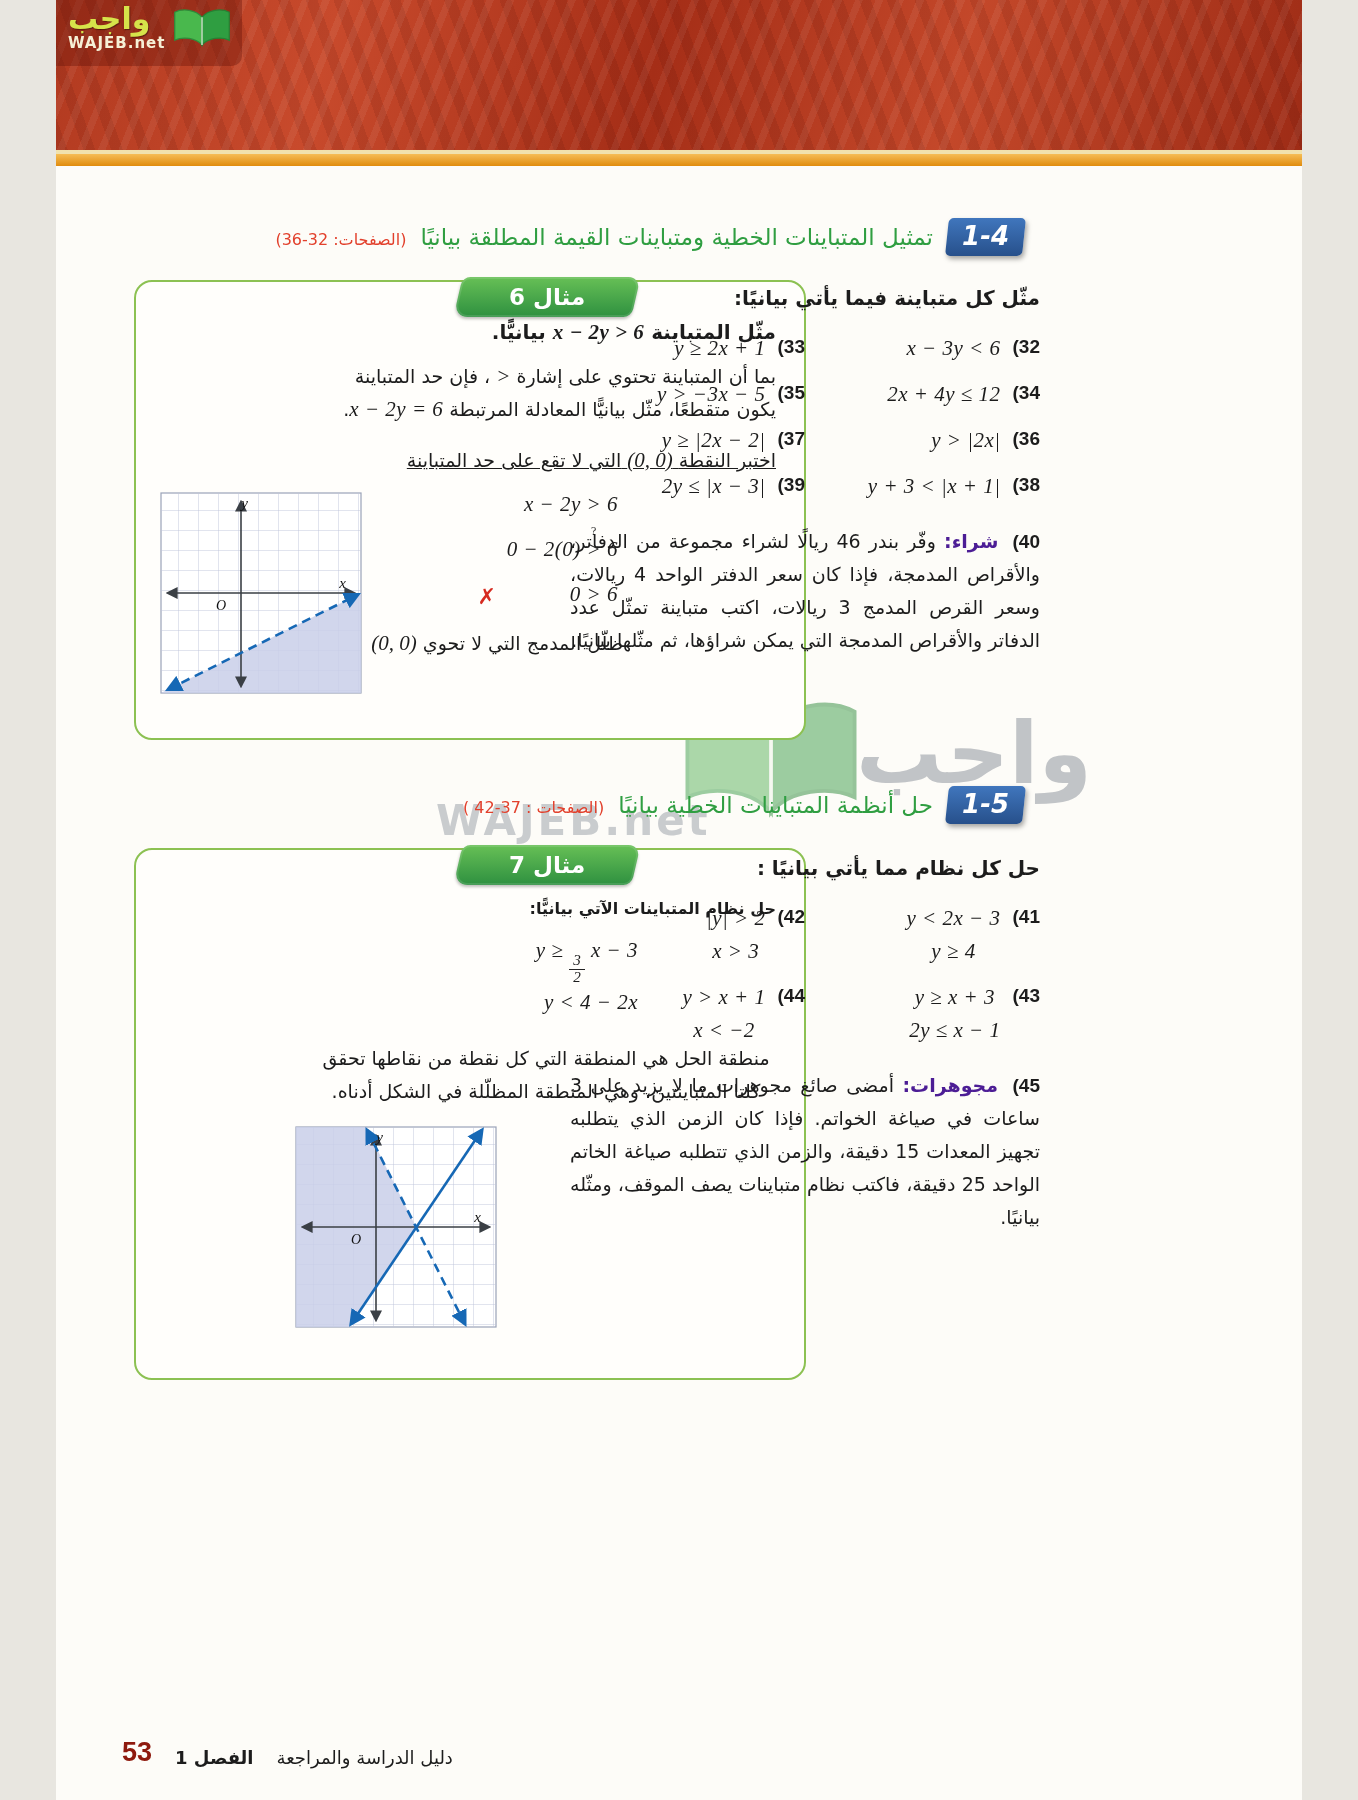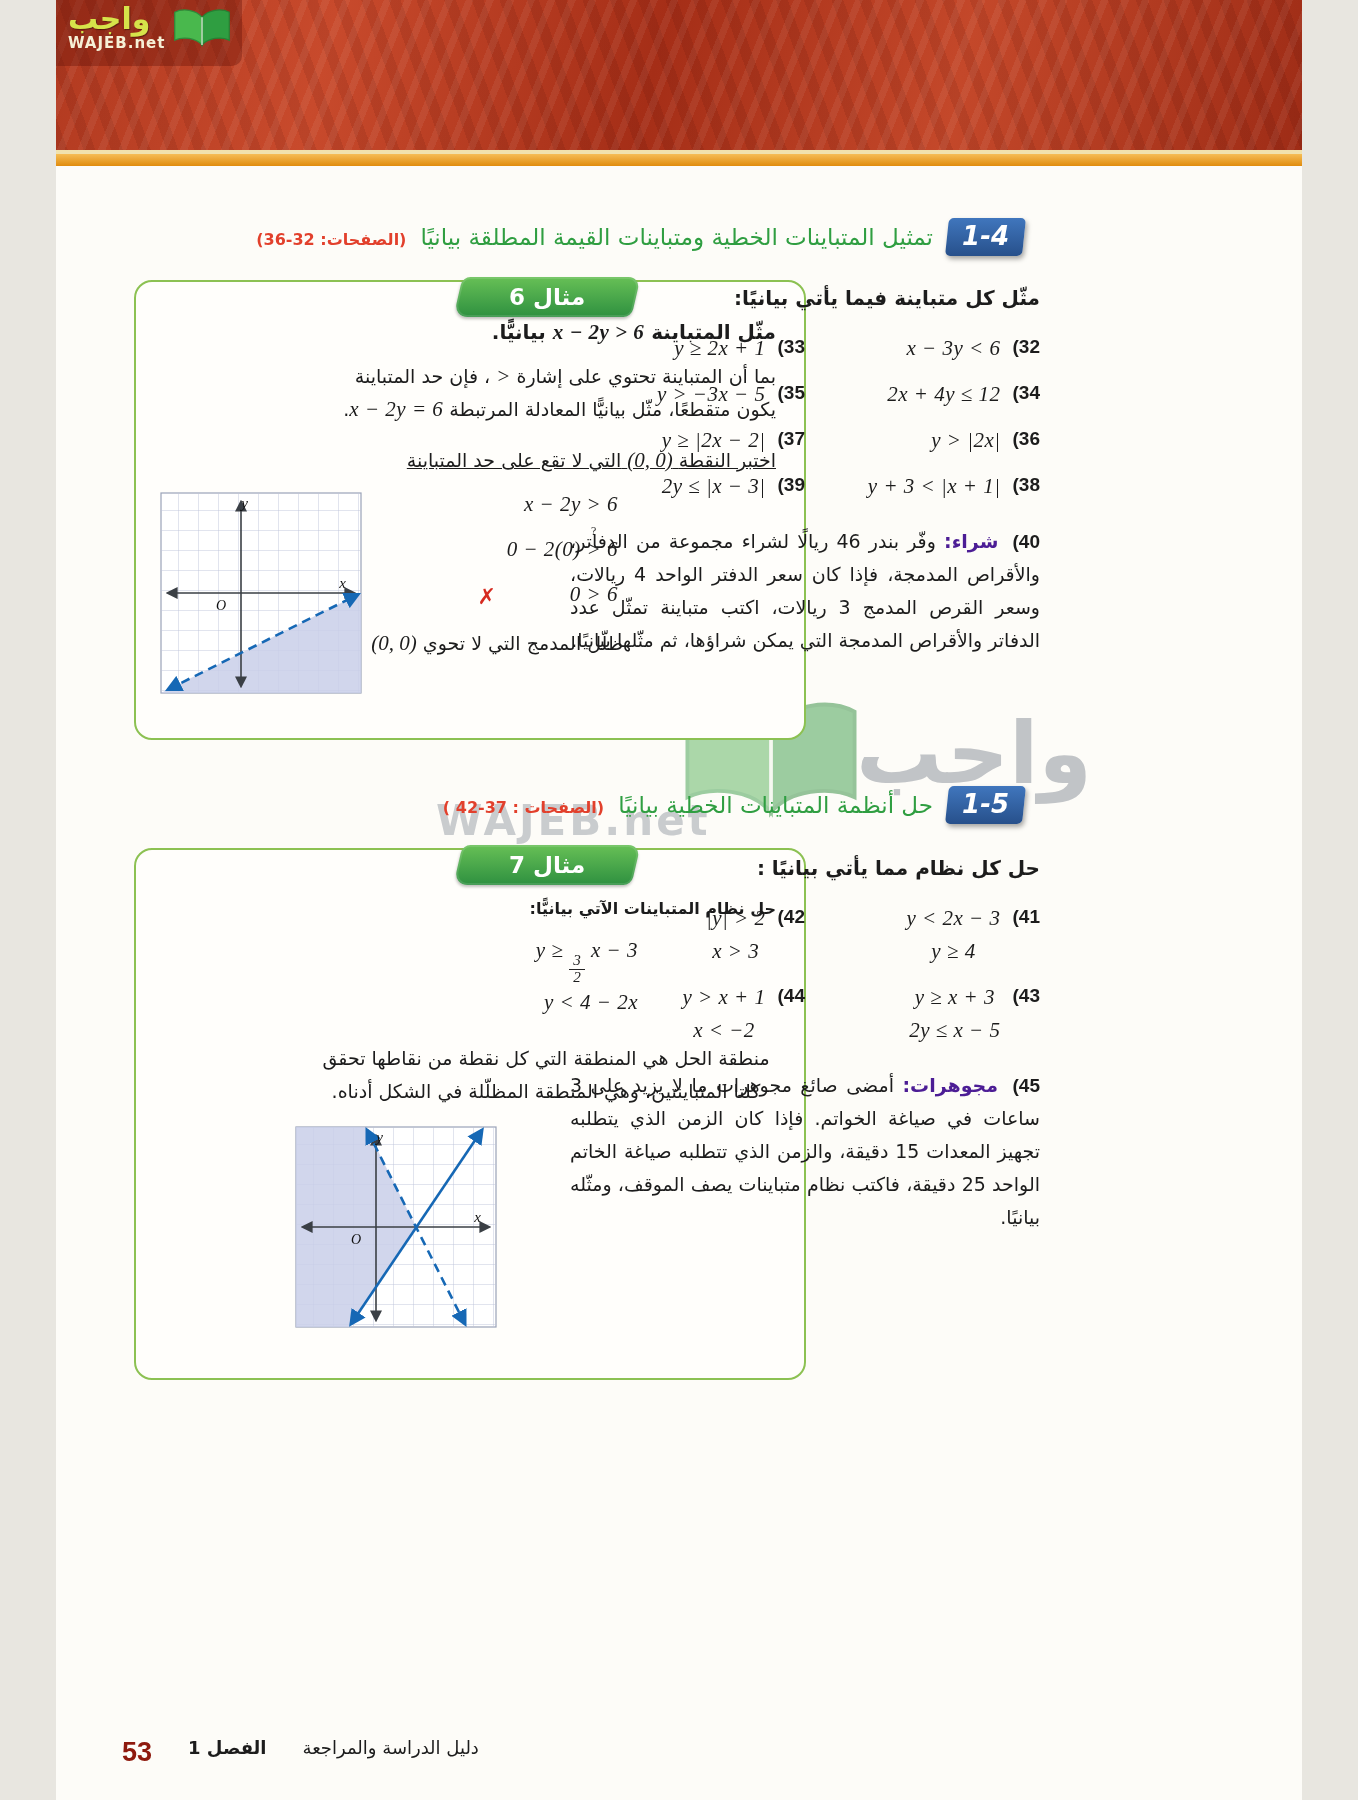--- a/index.html
+++ b/index.html
@@ -23,21 +23,21 @@
   .logo-net{font-size:15px;font-weight:bold;color:#f6f0d6;letter-spacing:1px;}
   .logo-book{width:62px;height:46px;margin-left:6px;margin-top:2px;}
 
   
   .section-header{position:absolute;display:flex;direction:rtl;align-items:center;gap:14px;z-index:3;}
   .num-box{background:linear-gradient(180deg,#4076bd,#27508b);color:#fff;font-weight:bold;font-style:italic;
     font-size:26px;padding:3px 15px 5px;border-radius:5px;transform:skewX(-6deg);
     box-shadow:2px 3px 5px rgba(0,0,0,.35);}
   .num-box span{display:inline-block;transform:skewX(6deg);}
   .sec-title{color:#2f9e41;font-weight:normal;font-size:23px;}
-  .sec-pages{color:#e2402c;font-weight:bold;font-size:16px;padding-top:4px;}
+  .sec-pages{color:#e2402c;font-weight:normal;font-size:16px;padding-top:4px;}
 
   
   .example-box{position:absolute;left:78px;width:668px;background:#fffefb;border:2px solid #8cc152;
     border-radius:18px;z-index:2;}
   .ribbon{position:absolute;top:-5px;left:322px;width:178px;height:40px;
     background:linear-gradient(180deg,#67c056,#2e9040);border-radius:8px 12px 8px 14px;
     transform:skewX(-13deg);display:flex;align-items:center;justify-content:center;
     box-shadow:0 2px 3px rgba(0,0,0,.25), inset 0 0 0 2px rgba(255,255,255,.12);}
   .ribbon span{transform:skewX(13deg);color:#fff;font-weight:bold;font-size:23px;}
 
@@ -85,21 +85,21 @@
   .word-problem .exnum{margin-left:6px;}
 
   
   .watermark{position:absolute;top:688px;left:370px;width:700px;height:180px;opacity:.5;
     pointer-events:none;z-index:1;}
   .wm-book{position:absolute;left:250px;top:0;width:190px;height:150px;}
   .wm-ar{position:absolute;left:430px;top:10px;font-size:86px;font-weight:bold;color:#878d97;line-height:110px;}
   .wm-net{position:absolute;left:10px;top:108px;font-size:42px;font-weight:bold;color:#979da6;letter-spacing:3px;}
 
   
-  .footer{position:absolute;left:66px;bottom:32px;display:flex;direction:ltr;align-items:flex-start;gap:36px;z-index:2;}
+  .footer{position:absolute;left:66px;bottom:32px;display:flex;direction:ltr;align-items:flex-end;gap:23px;z-index:2;}
   .page-num{color:#8e1a0e;font-weight:bold;font-size:27px;font-family:"Liberation Sans",sans-serif;}
   .chap{font-weight:bold;font-size:18px;}
   .chap-title{font-size:18px;}
 
   svg text{font-family:"Liberation Serif","DejaVu Serif",serif;font-style:italic;}
 </style>
 </head>
 <body>
 
 <div class="page">
@@ -335,21 +335,21 @@
           <span class="m" dir="ltr">x &gt; 3</span>
         </span>
       </div>
     </div>
 
     <div class="pair-row">
       <div class="ex-cell">
         <span class="exnum" dir="ltr">(43</span>
         <span class="sys-stack">
           <span class="m" dir="ltr">y ≥ x + 3</span>
-          <span class="m" dir="ltr">2y ≤ x − 5</span>
+          <span class="m" dir="ltr">2y ≤ x − 1</span>
         </span>
       </div>
       <div class="ex-cell">
         <span class="exnum" dir="ltr">(44</span>
         <span class="sys-stack">
           <span class="m" dir="ltr">y &gt; x + 1</span>
           <span class="m" dir="ltr">x &lt; −2</span>
         </span>
       </div>
     </div>

